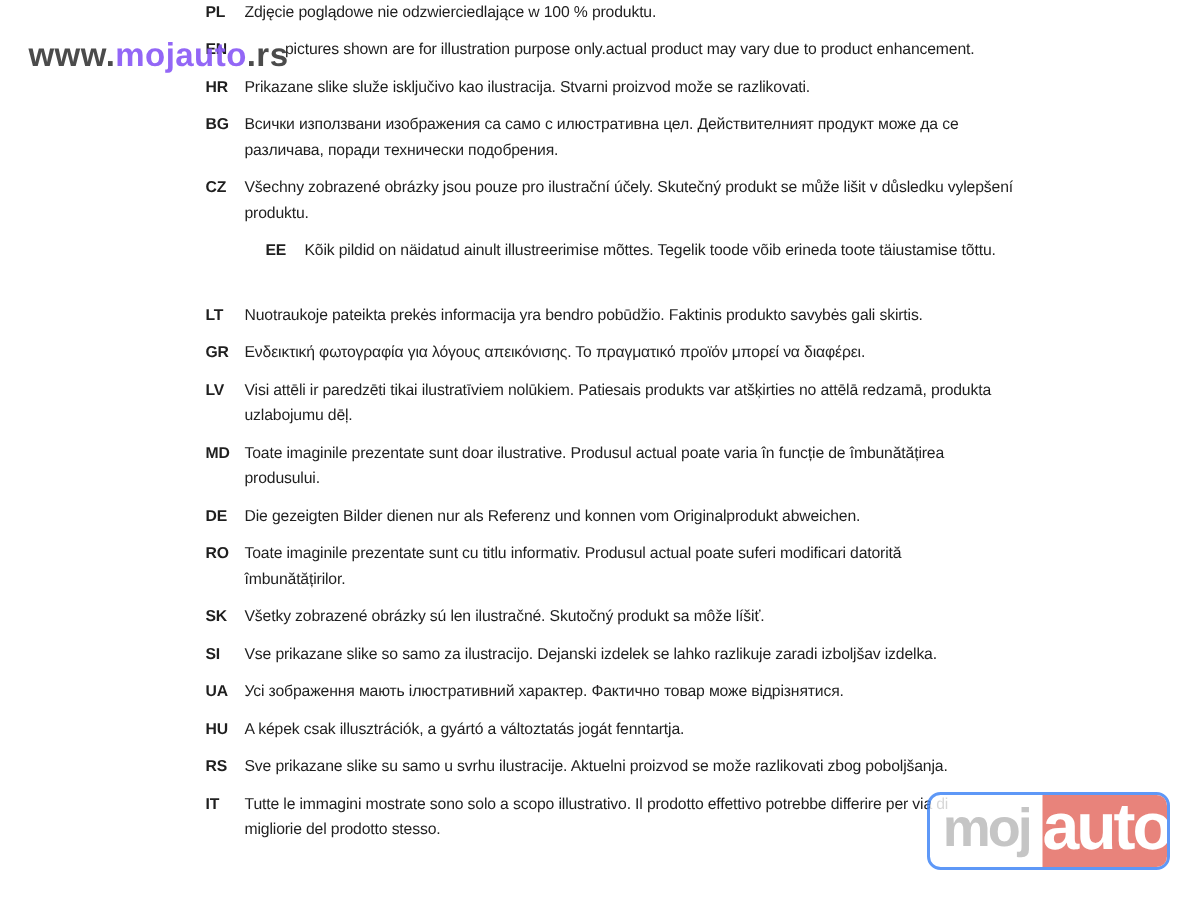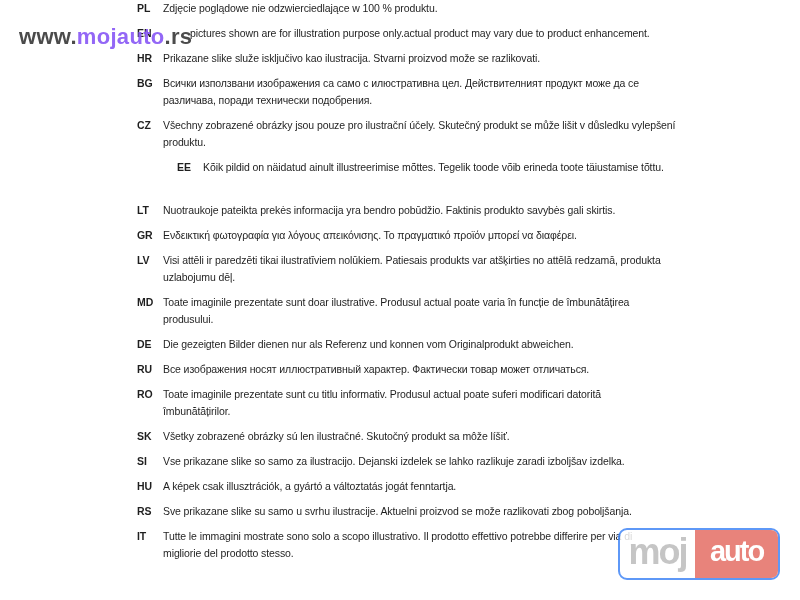--- a/index.html
+++ b/index.html
@@ -84,21 +84,21 @@
     letter-spacing: -2px;
     padding-bottom: 5px;
   }
   .logo-auto {
     flex: 1;
     background: #e4695f;
     color: #ffffff;
     display: flex;
     align-items: center;
     justify-content: center;
-    font-size: 29px;
+    font-size: 44px;
     letter-spacing: -2px;
     padding-bottom: 5px;
   }
 </style>
 </head>
 <body>
 
 <div class="doc" id="doc">
   <div class="row">
     <span class="lab">PL</span>
@@ -152,41 +152,41 @@
     <span class="lab">MD</span>
     <span class="txt">Toate imaginile prezentate sunt doar ilustrative. Produsul actual poate varia în funcție de îmbunătățirea
 produsului.</span>
   </div>
 
   <div class="row">
     <span class="lab">DE</span>
     <span class="txt">Die gezeigten Bilder dienen nur als Referenz und konnen vom Originalprodukt abweichen.</span>
   </div>
 
-  <div class="row">
-    <span class="lab">RU</span>
-    <span class="txt">Все изображения носят иллюстративный характер. Фактически товар может отличаться.</span>
-  </div>
 
   <div class="row">
     <span class="lab">RO</span>
     <span class="txt">Toate imaginile prezentate sunt cu titlu informativ. Produsul actual poate suferi modificari datorită
 îmbunătățirilor.</span>
   </div>
 
   <div class="row">
     <span class="lab">SK</span>
     <span class="txt">Všetky zobrazené obrázky sú len ilustračné. Skutočný produkt sa môže líšiť.</span>
   </div>
 
   <div class="row">
     <span class="lab">SI</span>
     <span class="txt">Vse prikazane slike so samo za ilustracijo. Dejanski izdelek se lahko razlikuje zaradi izboljšav izdelka.</span>
   </div>
 
+  <div class="row">
+    <span class="lab">UA</span>
+    <span class="txt">Усі зображення мають ілюстративний характер. Фактично товар може відрізнятися.</span>
+  </div>
 
   <div class="row">
     <span class="lab">HU</span>
     <span class="txt">A képek csak illusztrációk, a gyártó a változtatás jogát fenntartja.</span>
   </div>
 
   <div class="row">
     <span class="lab">RS</span>
     <span class="txt">Sve prikazane slike su samo u svrhu ilustracije. Aktuelni proizvod se može razlikovati zbog poboljšanja.</span>
   </div>

